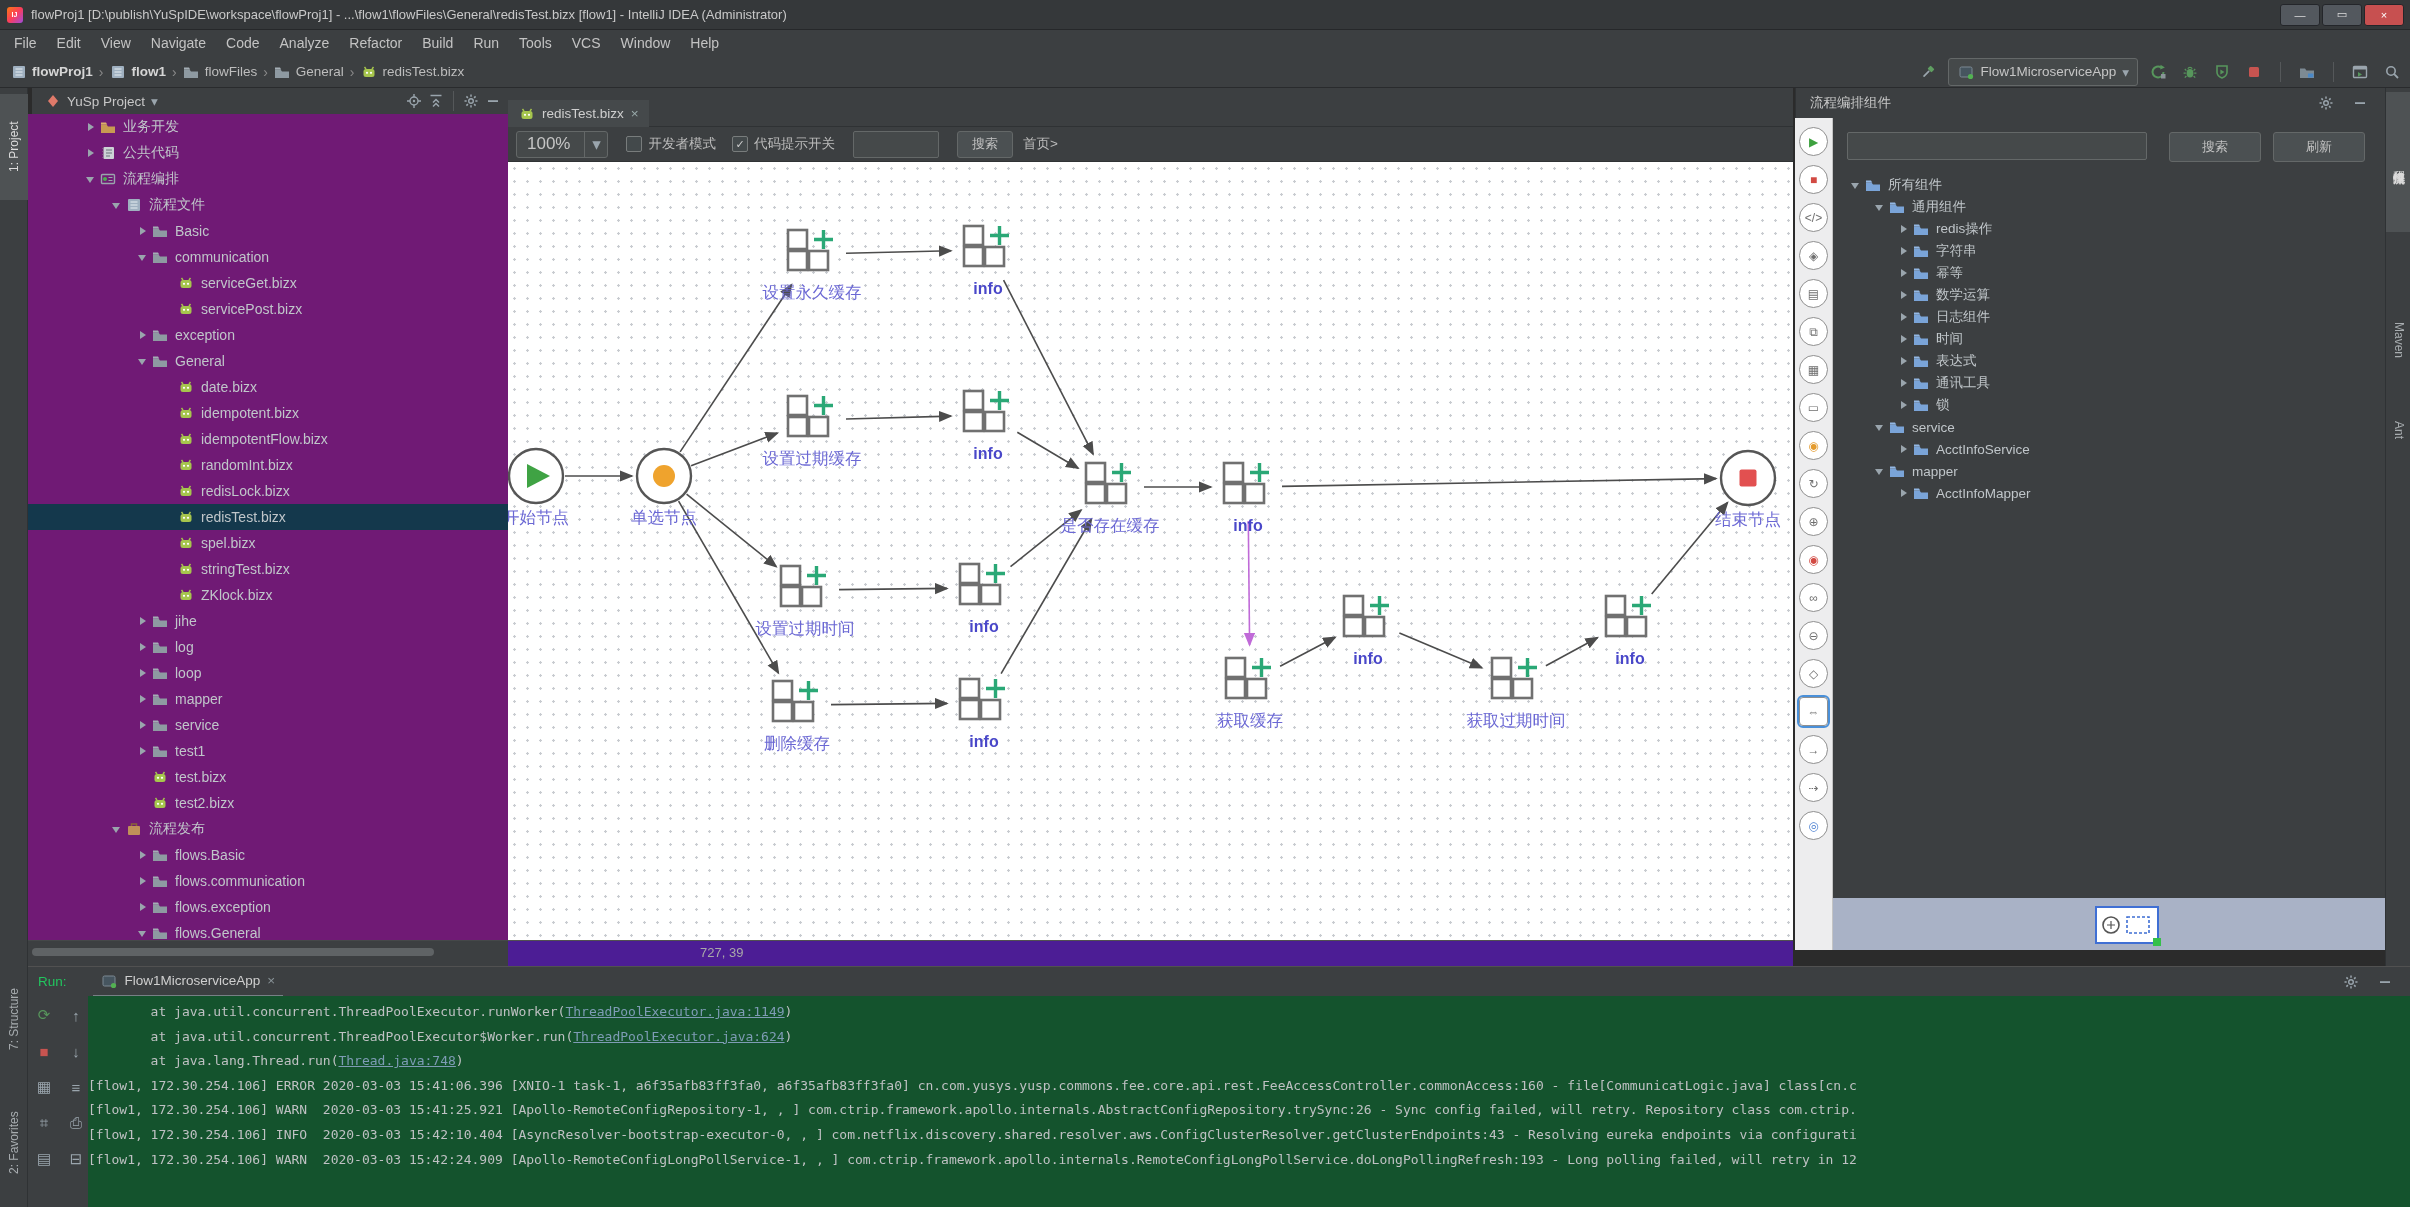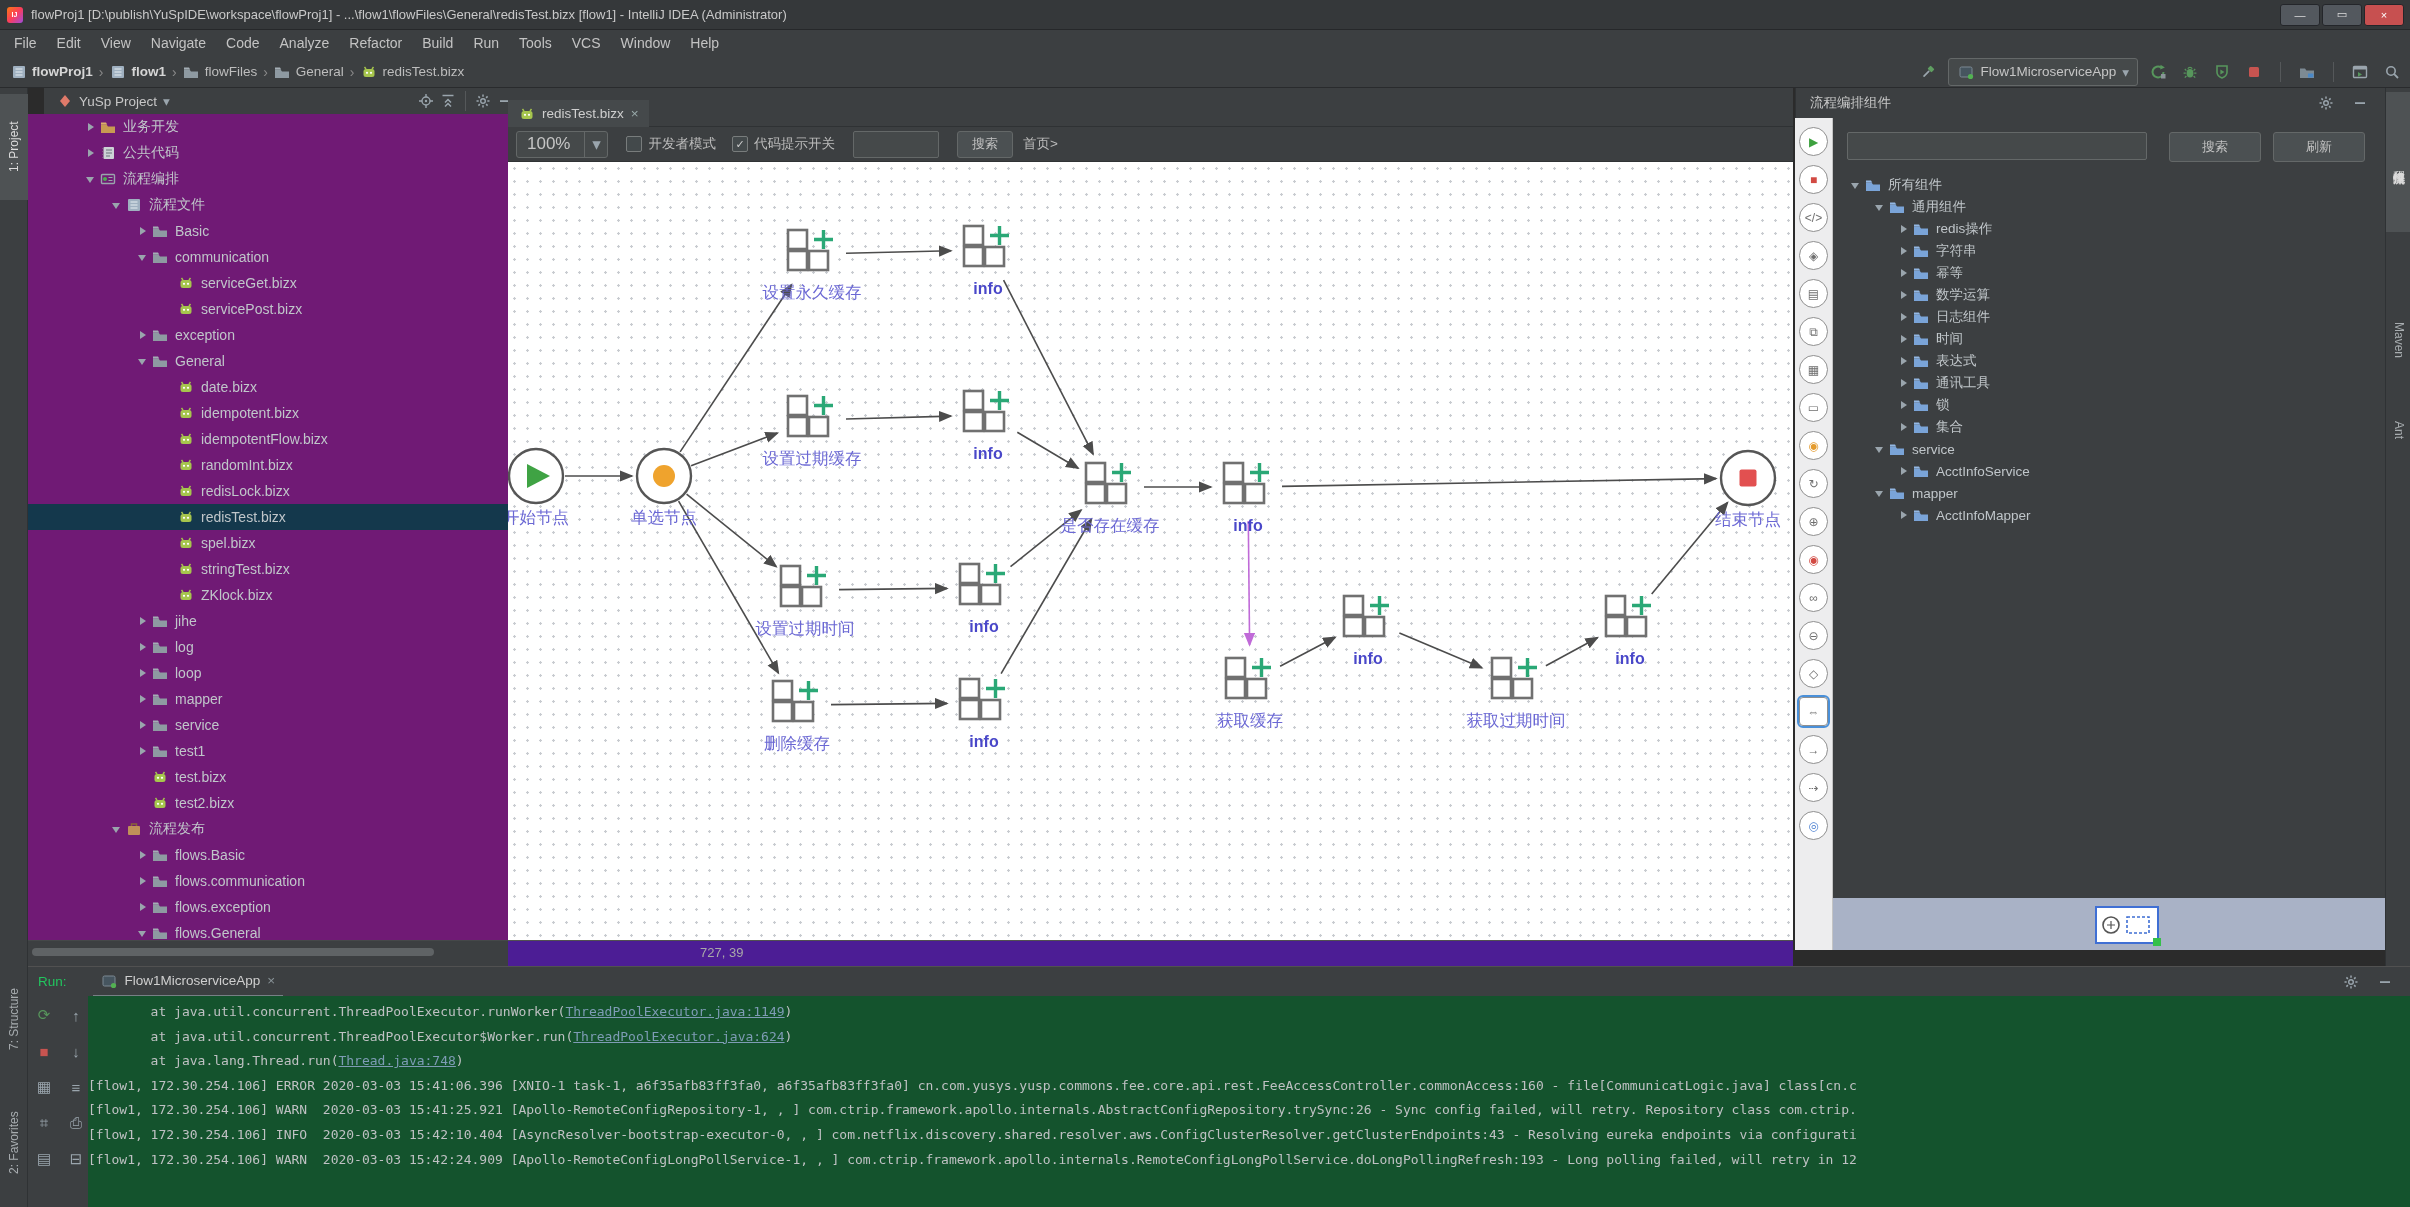--- a/index.html
+++ b/index.html
@@ -229,21 +229,21 @@
         </span>
     </span>
   </div>
 
   <div class="strip abs" style="left:0;top:88px;width:28px;height:1119px;border-right:1px solid #2f3234;">
     <div class="vtab pressed abs" style="left:0;top:6px;width:28px;height:106px;">1: Project</div>
     <div class="vtab abs" style="left:0;top:872px;width:28px;height:118px;">7: Structure</div>
     <div class="vtab abs" style="left:0;top:1000px;width:28px;height:110px;">2: Favorites</div>
   </div>
 
-  <div class="phead abs" style="left:44px;top:88px;width:480px;height:26px;padding-left:12px;">
+  <div class="phead abs" style="left:32px;top:88px;width:480px;height:26px;padding-left:12px;">
     <span class="tico" style="margin-right:6px;">
         <svg width="16" height="16" viewBox="0 0 16 16" xmlns="http://www.w3.org/2000/svg">
           <path d="M8 2l5 6-5 6-5-6z" fill="#e07a6a"></path>
         </svg>
       </span>
     <span>YuSp Project</span>
     <span style="margin-left:6px;color:#9aa5ad;">▾</span>
     <span style="margin-left:auto;display:flex;align-items:center;margin-right:8px;">
       <span class="phico">
           <svg width="16" height="16" viewBox="0 0 16 16" xmlns="http://www.w3.org/2000/svg">
@@ -955,30 +955,20 @@
         <div class="trow" style="padding-left: 56px;">
           <span class="arr col"></span>
           <span class="ticon">
             <svg width="16" height="16" viewBox="0 0 16 16" xmlns="http://www.w3.org/2000/svg">
               <path d="M1 5.5h5.5L8 7.5h7V14H1z" fill="#7aa4d8"></path>
               <path d="M1 3.5h5l1.2 2H1z" fill="#93b8e4"></path>
             </svg>
           </span>
           <span class="tlabel">锁</span>
         </div>
-        <div class="trow" style="padding-left: 56px;">
-          <span class="arr col"></span>
-          <span class="ticon">
-            <svg width="16" height="16" viewBox="0 0 16 16" xmlns="http://www.w3.org/2000/svg">
-              <path d="M1 5.5h5.5L8 7.5h7V14H1z" fill="#7aa4d8"></path>
-              <path d="M1 3.5h5l1.2 2H1z" fill="#93b8e4"></path>
-            </svg>
-          </span>
-          <span class="tlabel">集合</span>
-        </div>
         <div class="trow" style="padding-left: 32px;">
           <span class="arr exp"></span>
           <span class="ticon">
             <svg width="16" height="16" viewBox="0 0 16 16" xmlns="http://www.w3.org/2000/svg">
               <path d="M1 5.5h5.5L8 7.5h7V14H1z" fill="#7aa4d8"></path>
               <path d="M1 3.5h5l1.2 2H1z" fill="#93b8e4"></path>
             </svg>
           </span>
           <span class="tlabel">service</span>
         </div>

